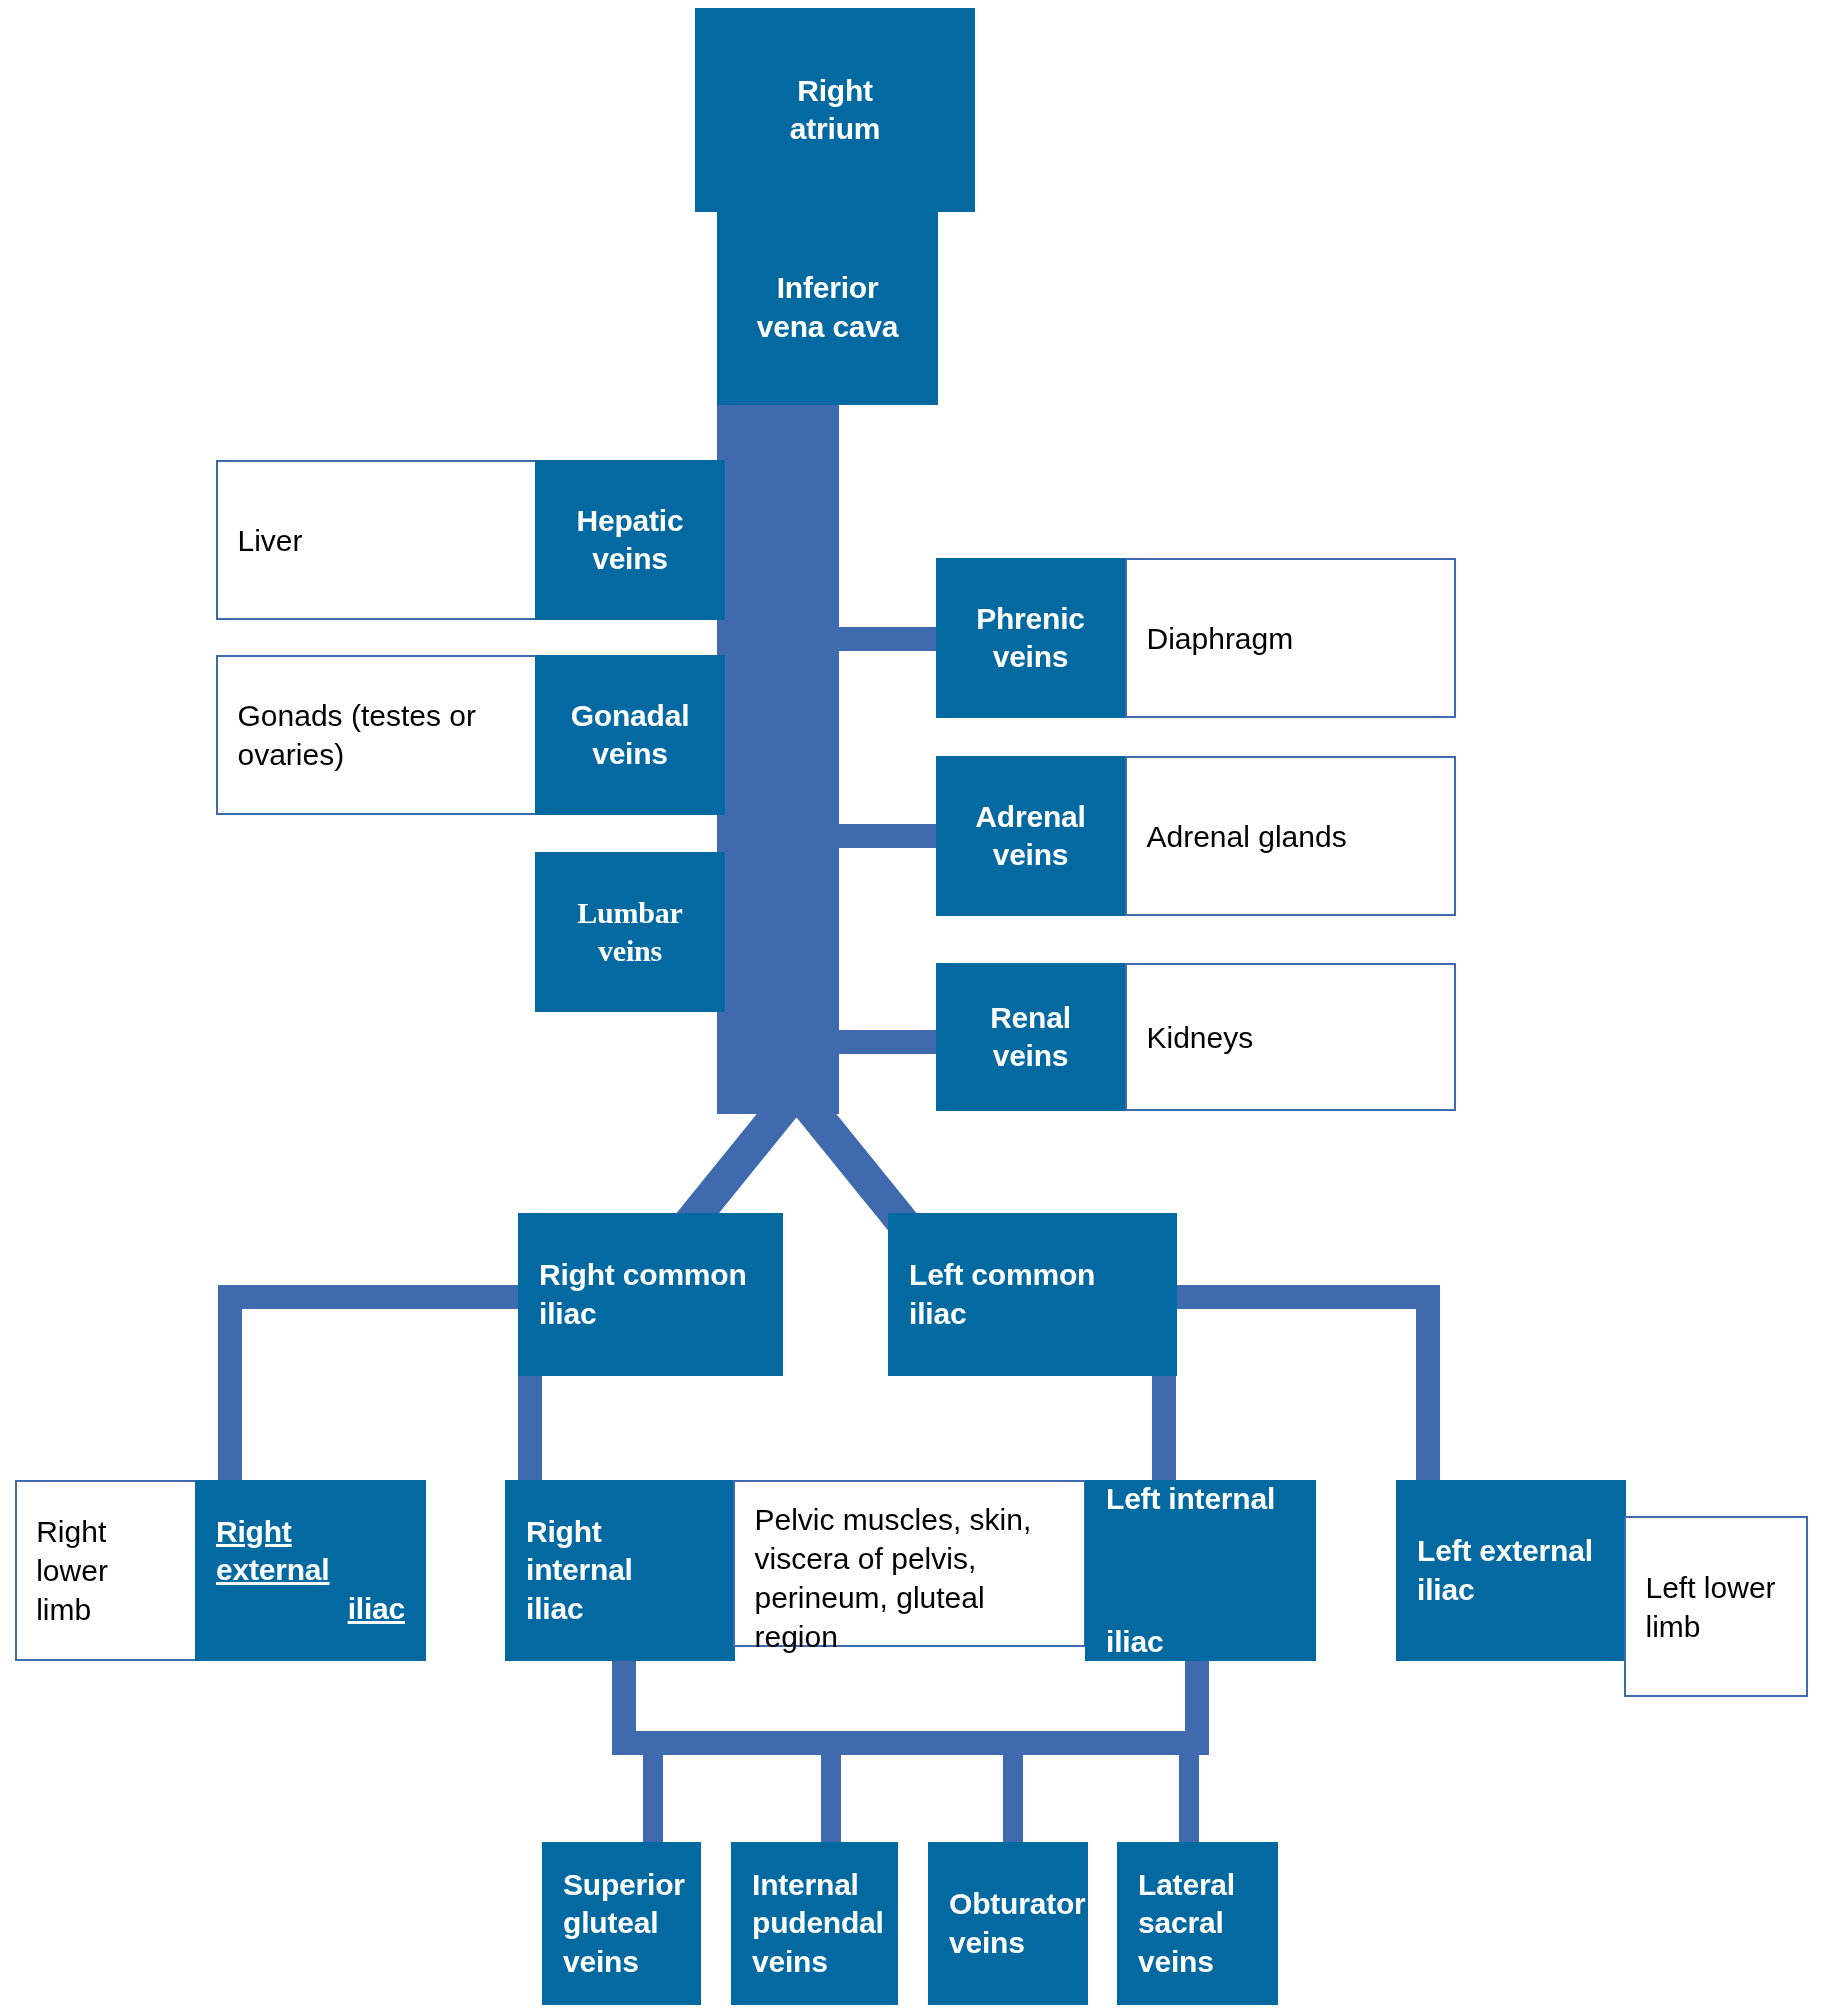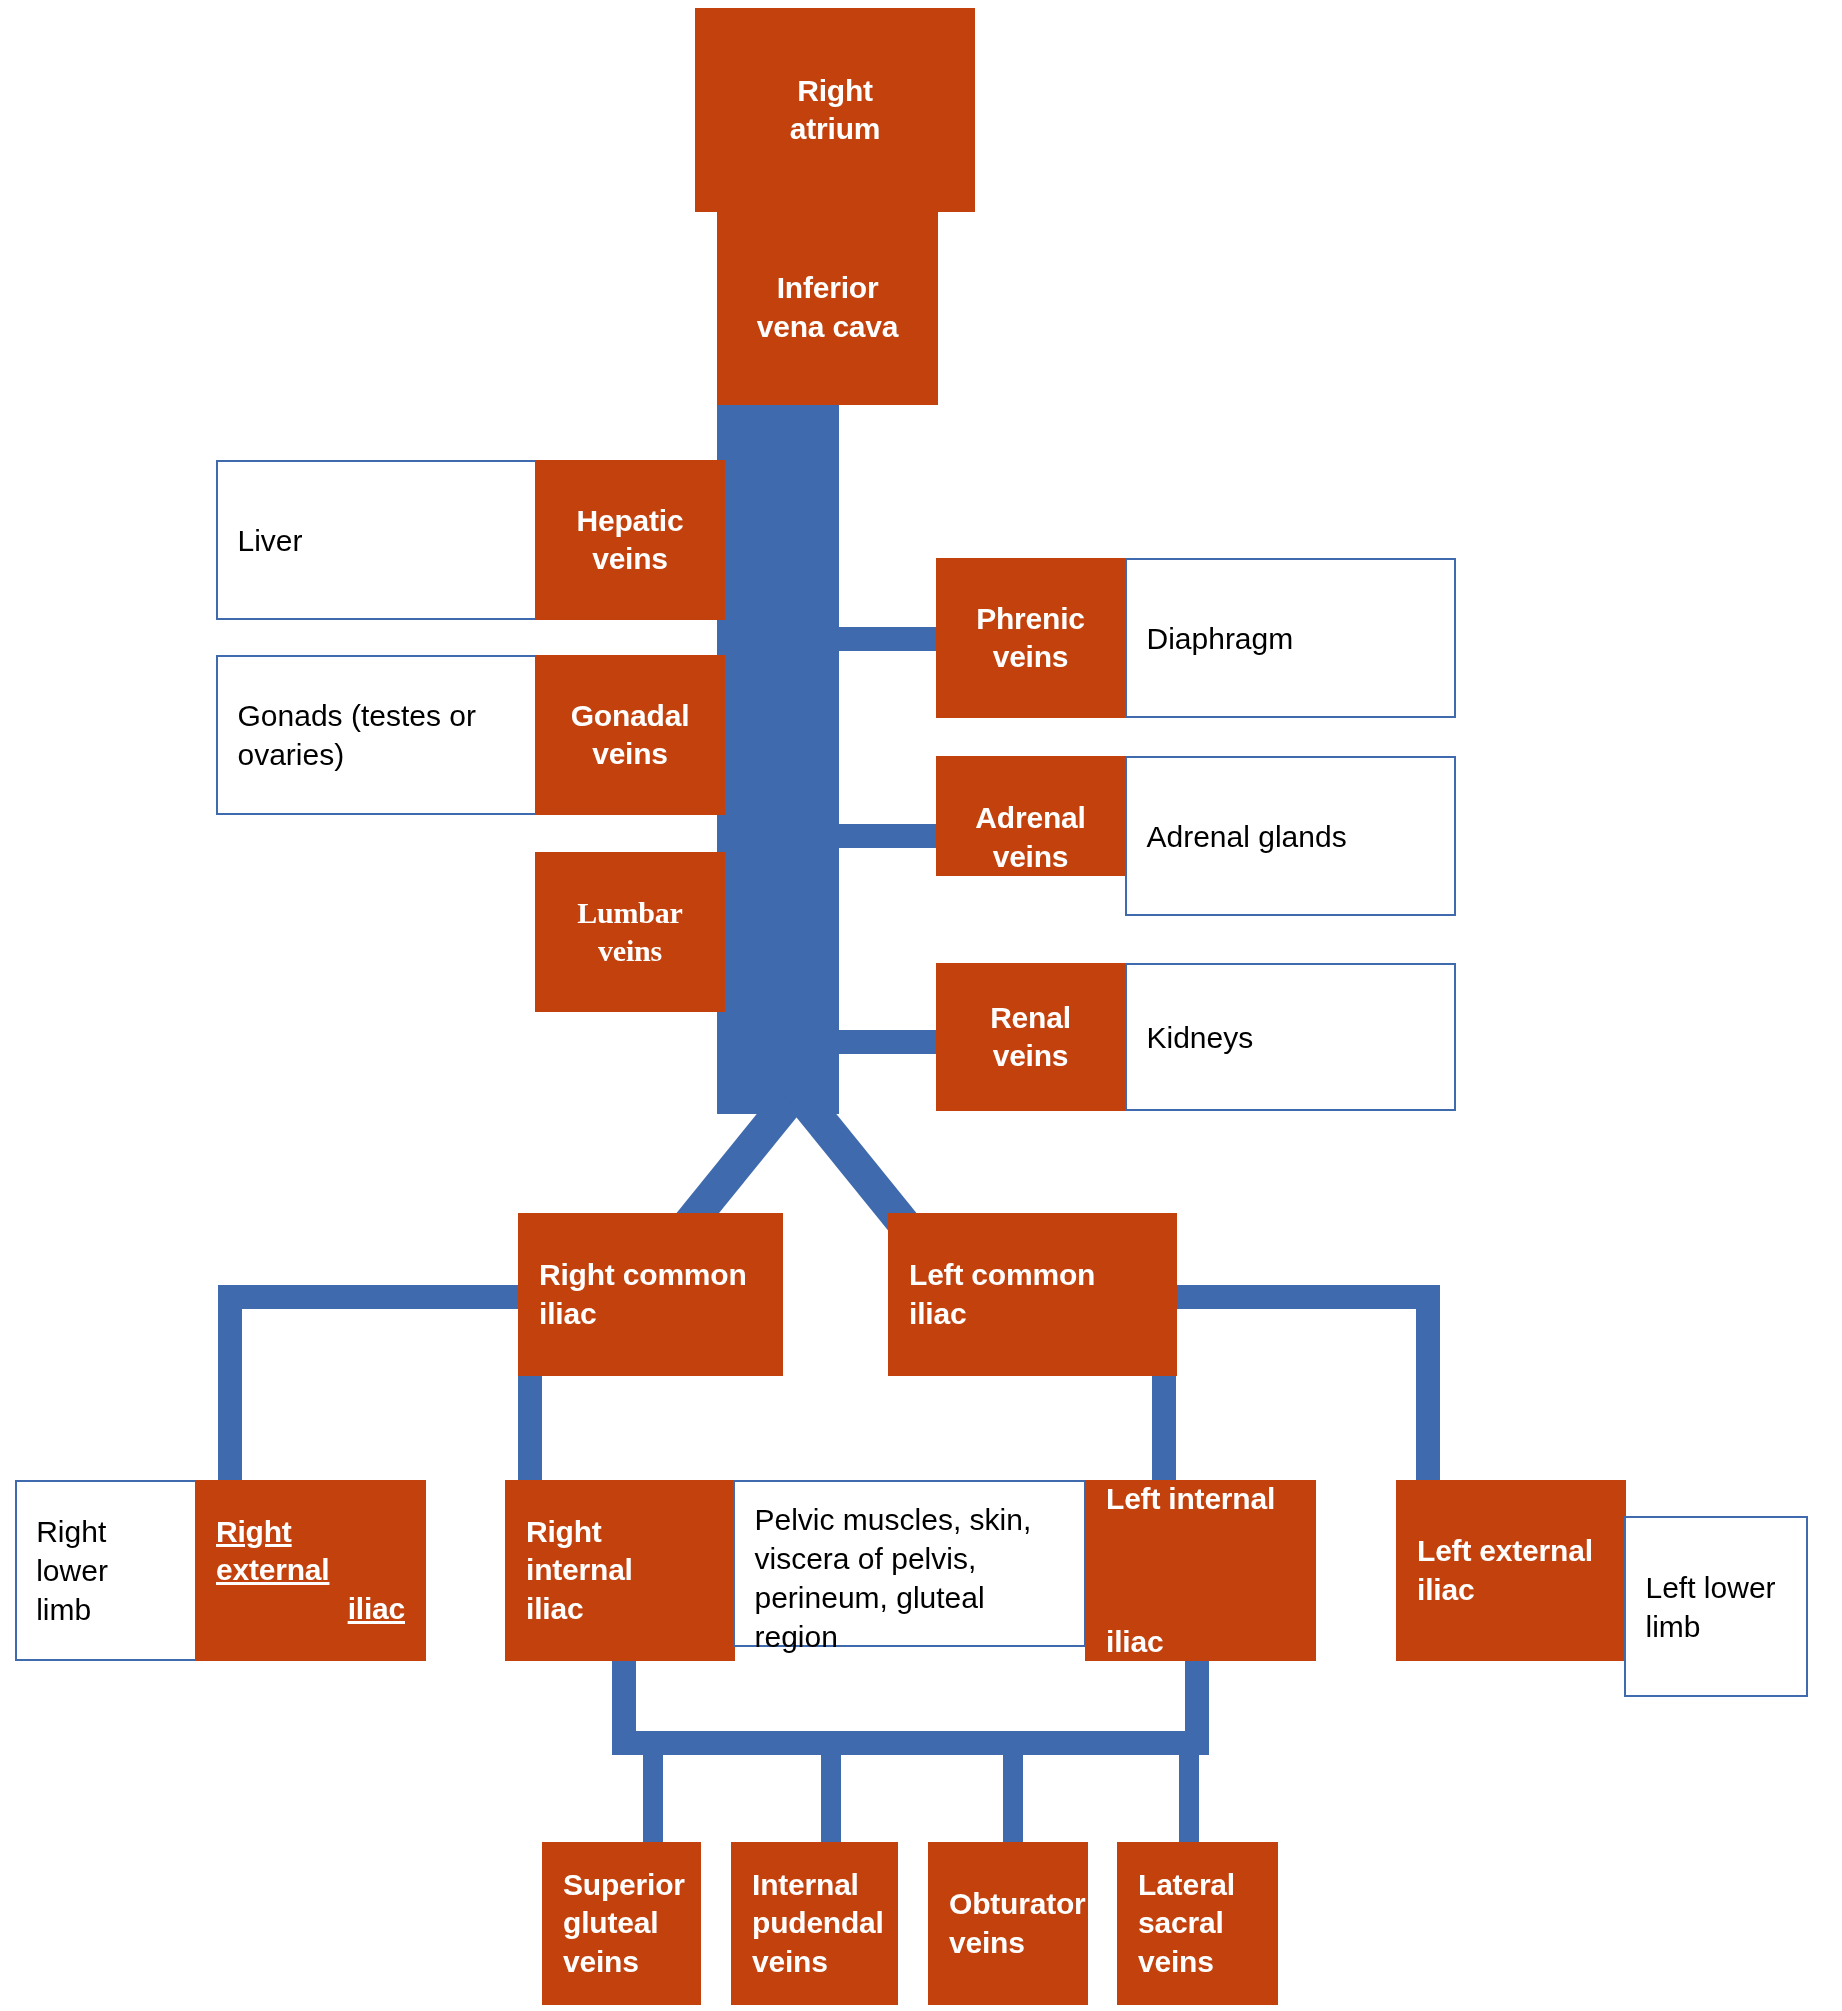--- a/index.html
+++ b/index.html
@@ -18,21 +18,21 @@
     overflow: hidden;
   }
   
   .abs { position: absolute; box-sizing: border-box; }
 
   .vessel {
     background: #3F6AAD;
   }
 
   .node-blue {
-    background: #c2410c;
+    background: #0369a1;
     color: #ffffff;
     font-weight: bold;
     display: flex;
     align-items: center;
     padding: 0 21px;
     font-size: 30px;
     line-height: 1.28;
     letter-spacing: -0.2px;
   }
   .node-blue.center {
@@ -126,21 +126,21 @@
   </div>
 
   <div class="abs node-blue center" style="left:936px; top:558px; width:189px; height:160px; flex-direction:column;">
     <span class="lbl">Phrenic</span>
     <span class="lbl">veins</span>
   </div>
   <div class="abs node-white" style="left:1125px; top:558px; width:331px; height:160px;">
     <span class="lbl">Diaphragm</span>
   </div>
 
-  <div class="abs node-blue center" style="left:936px; top:756px; width:189px; height:120px; flex-direction:column;justify-content:flex-end;">
+  <div class="abs node-blue center" style="left:936px; top:756px; width:189px; height:160px; flex-direction:column;">
     <span class="lbl">Adrenal</span>
     <span class="lbl">veins</span>
   </div>
   <div class="abs node-white" style="left:1125px; top:756px; width:331px; height:160px;">
     <span class="lbl">Adrenal glands</span>
   </div>
 
   <div class="abs node-blue center" style="left:936px; top:963px; width:189px; height:148px; flex-direction:column;">
     <span class="lbl">Renal</span>
     <span class="lbl">veins</span>

